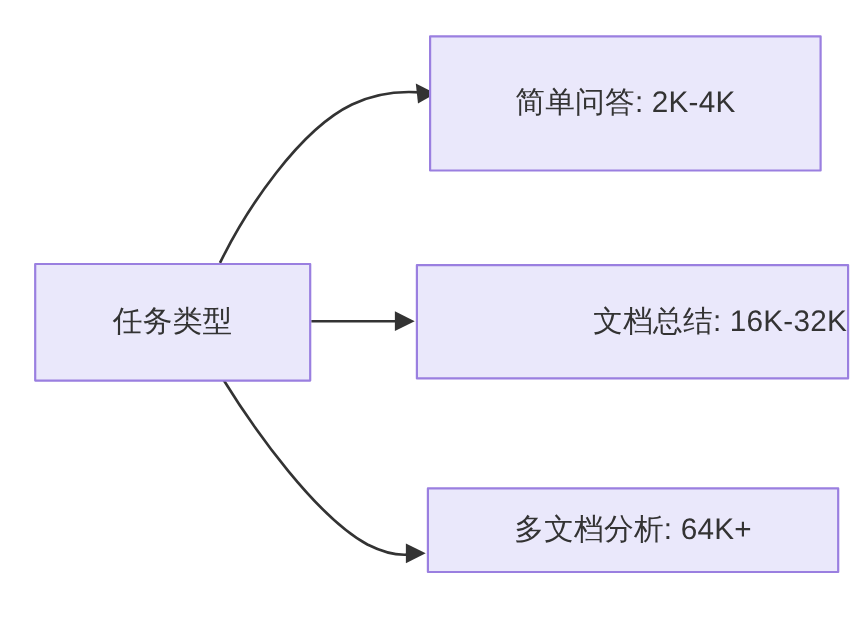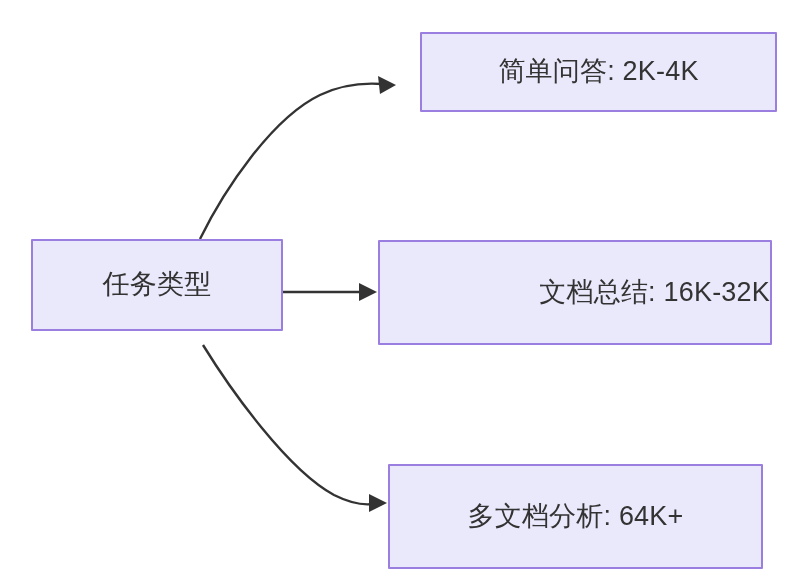--- a/index.html
+++ b/index.html
@@ -42,40 +42,40 @@
     font-size: 27px;
     line-height: 1.15;
     letter-spacing: 0.2px;
     white-space: nowrap;
     font-family: "Liberation Sans", "DejaVu Sans", sans-serif;
   }
   #node-root {
     left: 31px;
     top: 239px;
     width: 252px;
-    height: 92px;
+    height: 108px;
   }
   #node-task-0 {
-    left: 420px;
+    left: 390px;
     top: 32px;
     width: 357px;
-    height: 80px;
+    height: 124px;
   }
   #node-task-1 {
     left: 378px;
     top: 240px;
     width: 394px;
     height: 105px;
     justify-content: flex-end;
   }
   #node-task-2 {
     left: 388px;
-    top: 464px;
+    top: 443px;
     width: 375px;
-    height: 105px;
+    height: 78px;
   }
   .edge-path {
     fill: none;
     stroke: #333333;
     stroke-width: 2.4;
     stroke-linecap: butt;
   }
   .edge-head {
     fill: #333333;
     stroke: none;

